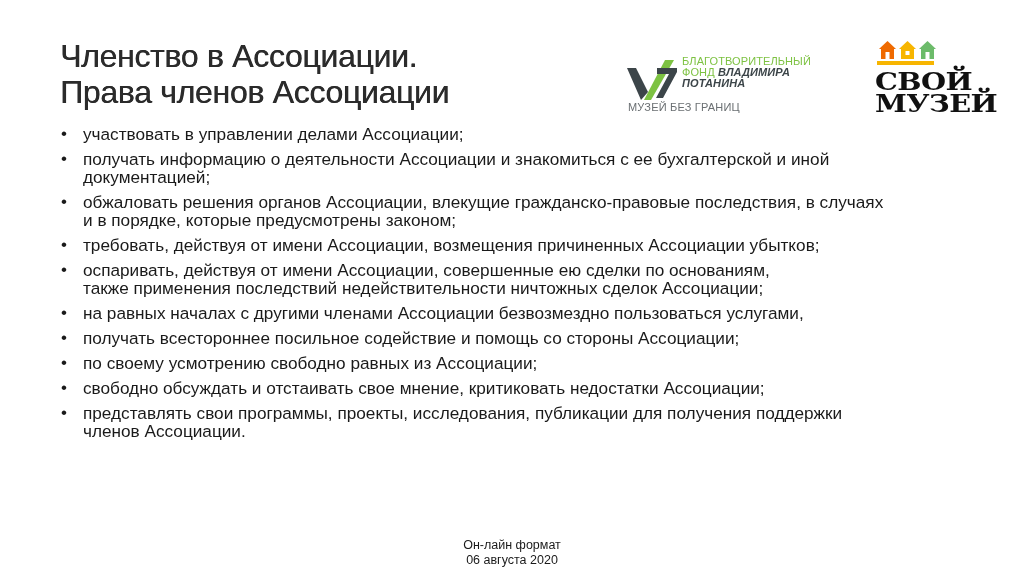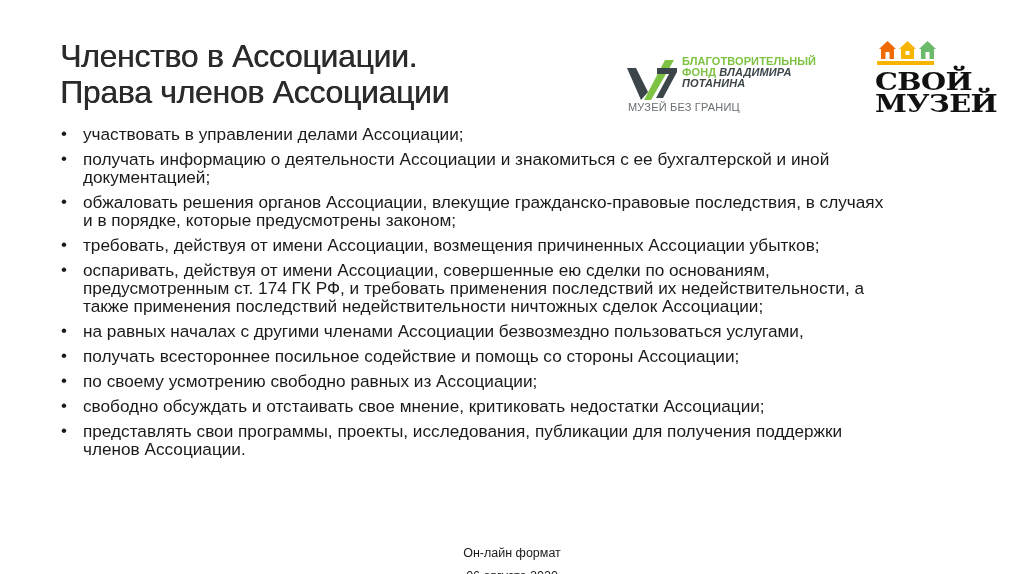--- a/index.html
+++ b/index.html
@@ -49,21 +49,21 @@
     .logo-potanin .txt {
       position: absolute;
       left: 55px;
       top: 0;
       font-size: 11px;
       line-height: 11px;
       font-weight: bold;
       letter-spacing: 0.1px;
       white-space: nowrap;
     }
-    .logo-potanin .txt .g { color: #7dc242; font-weight: bold; }
+    .logo-potanin .txt .g { color: #7dc242; font-weight: normal; }
     .logo-potanin .txt .d { color: #3c4549; font-style: italic; }
     .logo-potanin .sub {
       position: absolute;
       left: 1px;
       top: 45px;
       font-size: 11px;
       color: #6a6f72;
       letter-spacing: 0.2px;
       white-space: nowrap;
     }
@@ -135,21 +135,21 @@
     .footer {
       position: absolute;
       left: 0;
       width: 1024px;
       top: 526px;
       text-align: center;
       font-size: 12.5px;
       line-height: 15px;
       color: #1a1a1a;
     }
-    .footer span { display: block; margin-top: 8px; }
+    .footer span { display: block; }
 
     .accent-bar {
       position: absolute;
       left: 0;
       bottom: 0;
       width: 1024px;
       height: 8px;
       background: linear-gradient(to right,
         #ef6700 0%, #f06a00 32%, #f5a800 42%, #f7b500 55%,
         #d5bd2a 66%, #9fbe4a 78%, #76bb64 88%, #6bba6c 100%);
@@ -226,21 +226,20 @@
       <span class="line">обжаловать решения органов Ассоциации, влекущие гражданско-правовые последствия, в случаях</span>
       <span class="line">и в порядке, которые предусмотрены законом;</span>
     </li>
     <li>
       <span class="dot">•</span>
       <span class="line">требовать, действуя от имени Ассоциации, возмещения причиненных Ассоциации убытков;</span>
     </li>
     <li>
       <span class="dot">•</span>
       <span class="line">оспаривать, действуя от имени Ассоциации, совершенные ею сделки по основаниям,</span>
-      <span class="line">предусмотренным ст. 174 ГК РФ, и требовать применения последствий их недействительности, а</span>
       <span class="line">также применения последствий недействительности ничтожных сделок Ассоциации;</span>
     </li>
     <li>
       <span class="dot">•</span>
       <span class="line">на равных началах с другими членами Ассоциации безвозмездно  пользоваться услугами,</span>
     </li>
     <li>
       <span class="dot">•</span>
       <span class="line">получать всестороннее посильное содействие и помощь со стороны Ассоциации;</span>
     </li>

